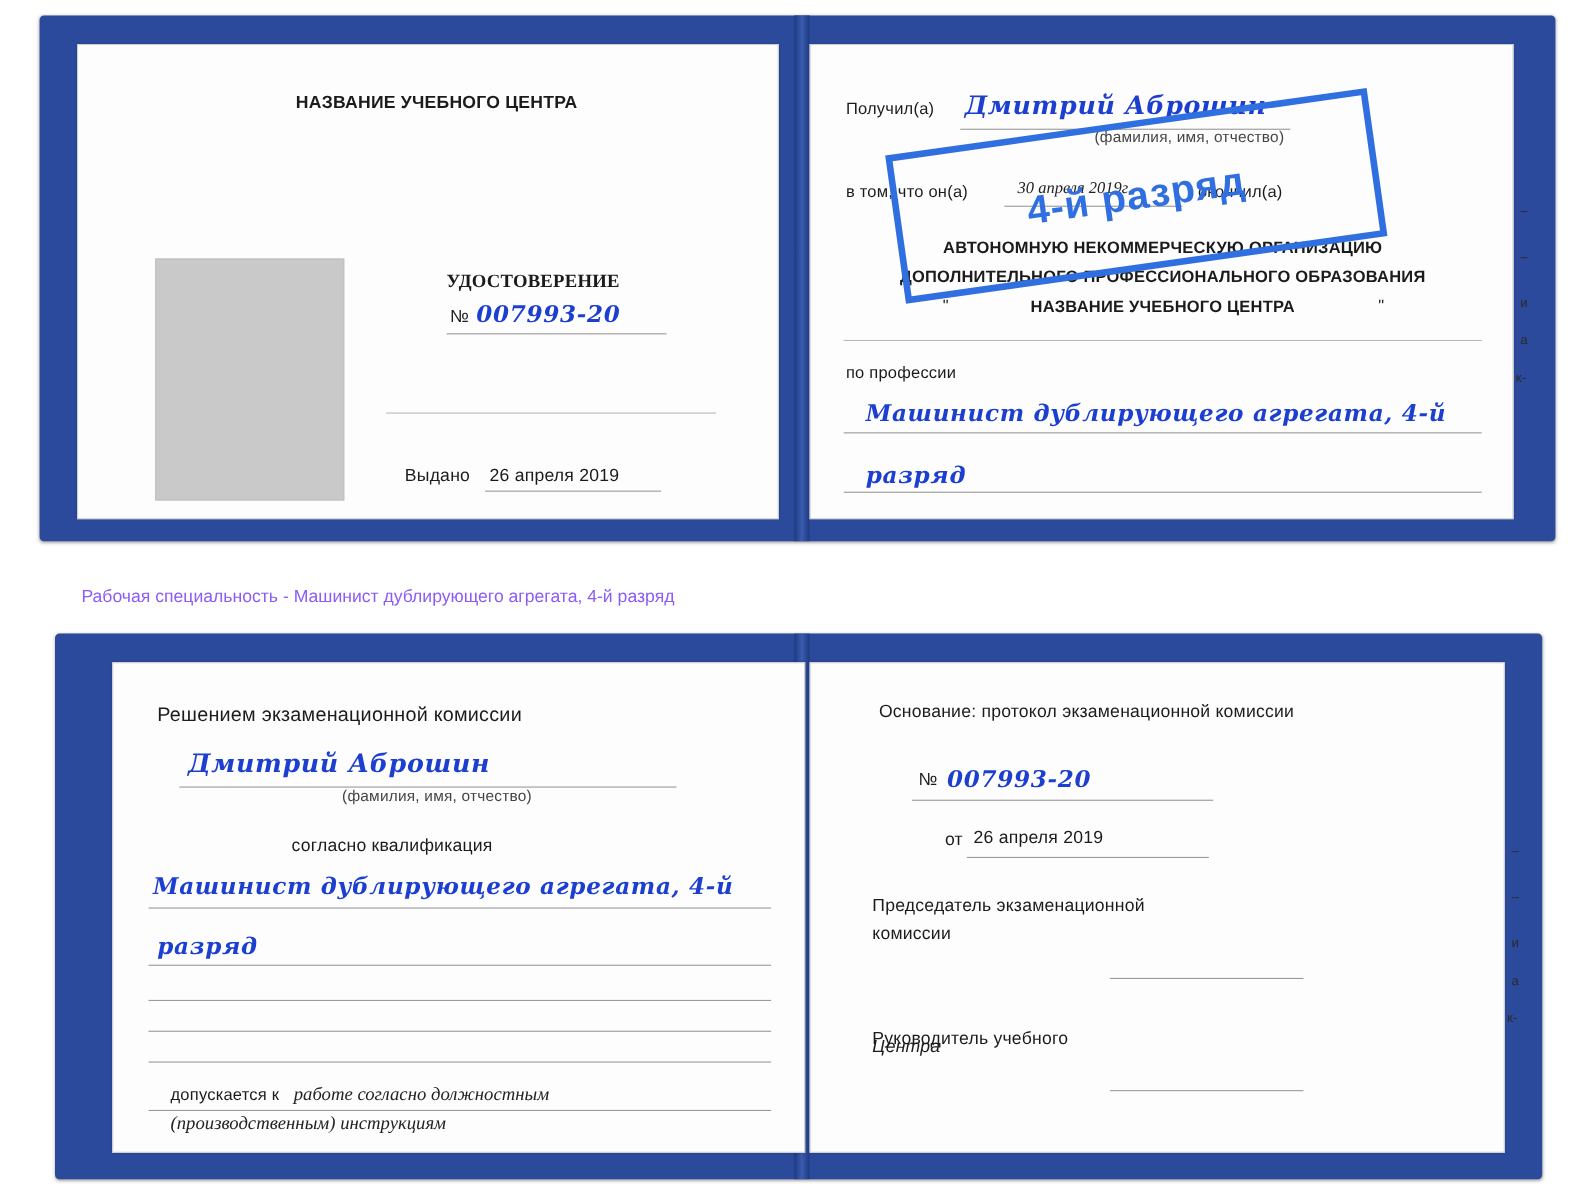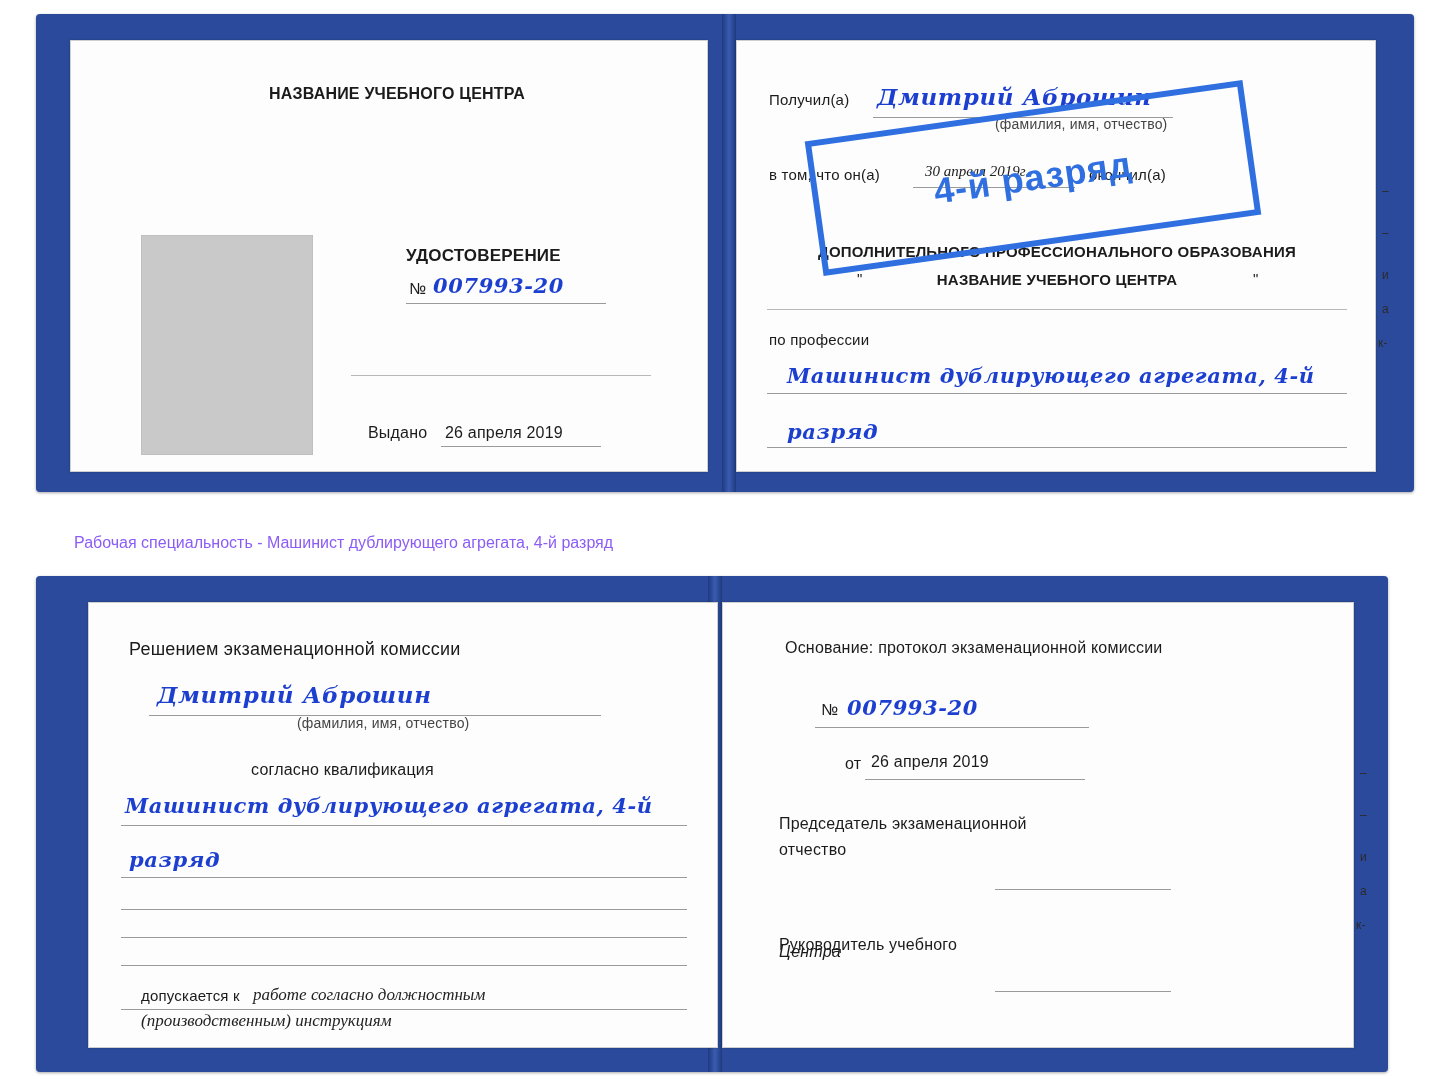--- a/index.html
+++ b/index.html
@@ -16,21 +16,21 @@
   }
 
   
   .book {
     position: absolute;
     background: #2b4a9b;
     border-radius: 4px;
     box-shadow: 0 1px 3px rgba(0,0,0,0.35);
   }
   .book.top    { left: 36px;  top: 14px;  width: 1378px; height: 478px; }
-  .book.bottom { left: 36px;  top: 576px; width: 1352px; height: 496px; }
+  .book.bottom { left: 50px;  top: 576px; width: 1352px; height: 496px; }
 
   
   .gutter {
     position: absolute;
     top: 0; bottom: 0;
     width: 14px;
     background: linear-gradient(to right, #1e3a80, #3a5cb0 50%, #1e3a80);
   }
 
   .page {
@@ -121,21 +121,21 @@
 
 <div class="book top">
   <div class="gutter" style="left:686px;"></div>
 
   <div class="page shadowed" style="left:34px; top:26px; width:638px; height:432px;">
     <div class="pad">
       <div class="t b" style="left:176px; top:44px; width:300px; text-align:center; font-size:16px;">НАЗВАНИЕ УЧЕБНОГО ЦЕНТРА</div>
 
       <div class="photo" style="left:70px; top:194px; width:170px; height:218px;"></div>
 
-      <div class="t b" style="left:335px; top:205px; font-size:17px;">УДОСТОВЕРЕНИЕ</div>
+      <div class="t b" style="left:335px; top:205px; font-size:17px;font-family:Liberation Serif, serif;">УДОСТОВЕРЕНИЕ</div>
 
       <div class="t" style="left:338px; top:239px; font-size:16px;">№</div>
       <div class="hw" style="left:362px; top:232px;">007993-20</div>
       <div class="rule" style="left:335px; top:262px; width:200px;"></div>
 
       <div class="rule light" style="left:280px; top:334px; width:300px;"></div>
 
       <div class="t" style="left:297px; top:383px; font-size:16px;">Выдано</div>
       <div class="t" style="left:374px; top:383px; font-size:16px;">26 апреля 2019</div>
       <div class="rule" style="left:370px; top:405px; width:160px;"></div>
@@ -148,20 +148,21 @@
       <div class="t" style="left:32px; top:50px; font-size:15px;">Получил(а)</div>
       <div class="hw" style="left:140px; top:42px; font-size:23px;">Дмитрий Аброшин</div>
       <div class="rule" style="left:136px; top:76px; width:300px;"></div>
       <div class="t tiny" style="left:258px; top:75px;">(фамилия, имя, отчество)</div>
 
       <div class="t" style="left:32px; top:125px; font-size:15px;">в том, что он(а)</div>
       <div class="typed-ital" style="left:188px; top:122px; font-size:15px;">30 апреля 2019г.</div>
       <div class="rule" style="left:176px; top:146px; width:162px;"></div>
       <div class="t" style="left:352px; top:125px; font-size:15px;">окончил(а)</div>
 
+      <div class="t b" style="left:20px; top:176px; width:600px; text-align:center; font-size:15px;">АВТОНОМНУЮ НЕКОММЕРЧЕСКУЮ ОРГАНИЗАЦИЮ</div>
       <div class="t b" style="left:20px; top:202px; width:600px; text-align:center; font-size:15px;">ДОПОЛНИТЕЛЬНОГО ПРОФЕССИОНАЛЬНОГО ОБРАЗОВАНИЯ</div>
       <div class="quote" style="left:120px; top:229px;">"</div>
       <div class="t b" style="left:20px; top:230px; width:600px; text-align:center; font-size:15px;">НАЗВАНИЕ УЧЕБНОГО ЦЕНТРА</div>
       <div class="quote" style="left:516px; top:229px;">"</div>
       <div class="rule light" style="left:30px; top:268px; width:580px;"></div>
 
       <div class="t" style="left:32px; top:290px; font-size:15px;">по профессии</div>
 
       <div class="hw" style="left:50px; top:322px;">Машинист дублирующего агрегата, 4-й</div>
       <div class="rule" style="left:30px; top:352px; width:580px;"></div>
@@ -217,21 +218,21 @@
 
       <div class="t" style="left:98px; top:98px; font-size:16px;">№</div>
       <div class="hw" style="left:124px; top:92px;">007993-20</div>
       <div class="rule" style="left:92px; top:124px; width:274px;"></div>
 
       <div class="t" style="left:122px; top:152px; font-size:16px;">от</div>
       <div class="t" style="left:148px; top:150px; font-size:16px;">26 апреля 2019</div>
       <div class="rule" style="left:142px; top:176px; width:220px;"></div>
 
       <div class="t" style="left:56px; top:212px; font-size:16px;">Председатель экзаменационной</div>
-      <div class="t" style="left:56px; top:238px; font-size:16px;">отчество</div>
+      <div class="t" style="left:56px; top:238px; font-size:16px;">комиссии</div>
       <div class="rule" style="left:272px; top:286px; width:176px;"></div>
 
       <div class="t" style="left:56px; top:314px; font-size:16px;margin-top:19px;">Руководитель учебного</div>
       <div class="t" style="left:56px; top:340px; font-size:16px;font-style:italic;">Центра</div>
       <div class="rule" style="left:272px; top:388px; width:176px;"></div>
     </div>
   </div>
 
   <div class="stub" style="position:absolute; left:1320px; top:170px; width:34px; height:250px;">
     <div class="t" style="left:4px; top:20px;">–</div>

